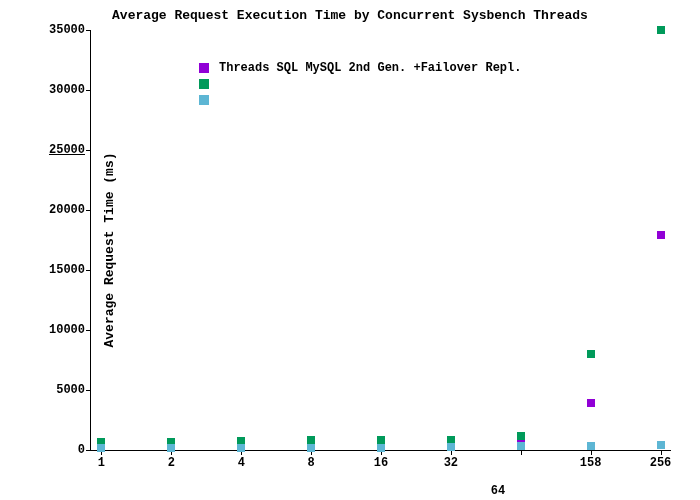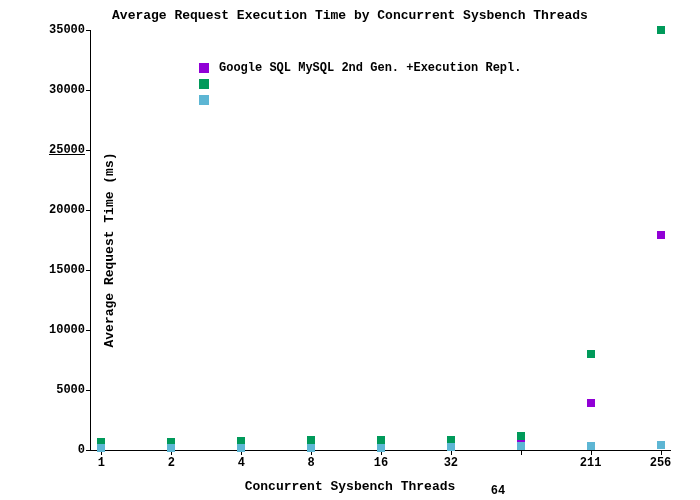--- a/index.html
+++ b/index.html
@@ -105,26 +105,25 @@
     height: 8px;
     transform: translate(-50%, 50%);
   }
 </style>
 </head>
 <body>
 
 <div class="chart-container">
   <div class="title">Average Request Execution Time by Concurrent Sysbench Threads</div>
   <div class="ylabel">Average Request Time (ms)</div>
-  <div class="xlabel">Concurrent Sysbench Threads</div>
   <div class="plot-area" id="plot-area">
     <div class="legend" id="legend">
         <div class="legend-row">
           <div class="legend-swatch" style="background: rgb(145, 0, 214);"></div>
-          <span>Google SQL MySQL 2nd Gen. +Execution Repl.</span>
+          <span>Threads SQL MySQL 2nd Gen. +Failover Repl.</span>
         </div>
         <div class="legend-row">
           <div class="legend-swatch" style="background: rgb(0, 154, 90);"></div>
         </div>
         <div class="legend-row">
           <div class="legend-swatch" style="background: rgb(93, 182, 212);"></div>
         </div>
       </div>
   <div class="ytick-mark" style="top: 420px;"></div>
       <div class="ytick-label" style="top: 420px;">0</div>
@@ -150,21 +149,21 @@
       <div class="xtick-label" style="left: 150.241px;">4</div>
       <div class="xtick-mark" style="left: 220.12px;"></div>
       <div class="xtick-label" style="left: 220.12px;">8</div>
       <div class="xtick-mark" style="left: 290px;"></div>
       <div class="xtick-label" style="left: 290px;">16</div>
       <div class="xtick-mark" style="left: 359.88px;"></div>
       <div class="xtick-label" style="left: 359.88px;">32</div>
       <div class="xtick-mark" style="left: 429.759px;"></div>
       <div class="xtick-label" style="left: 407px; margin-top: 28px;">64</div>
       <div class="xtick-mark" style="left: 499.639px;"></div>
-      <div class="xtick-label" style="left: 499.639px;">211</div>
+      <div class="xtick-label" style="left: 499.639px;">158</div>
       <div class="xtick-mark" style="left: 569.518px;"></div>
       <div class="xtick-label" style="left: 569.518px;">256</div>
       <div class="point" style="left: 10.4819px; bottom: 3.6px; background: rgb(145, 0, 214);"></div>
       <div class="point" style="left: 80.3614px; bottom: 4.8px; background: rgb(145, 0, 214);"></div>
       <div class="point" style="left: 150.241px; bottom: 6px; background: rgb(145, 0, 214);"></div>
       <div class="point" style="left: 220.12px; bottom: 6.6px; background: rgb(145, 0, 214);"></div>
       <div class="point" style="left: 290px; bottom: 7.2px; background: rgb(145, 0, 214);"></div>
       <div class="point" style="left: 359.88px; bottom: 8.4px; background: rgb(145, 0, 214);"></div>
       <div class="point" style="left: 429.759px; bottom: 12px; background: rgb(145, 0, 214);"></div>
       <div class="point" style="left: 499.639px; bottom: 46.8px; background: rgb(145, 0, 214);"></div>

